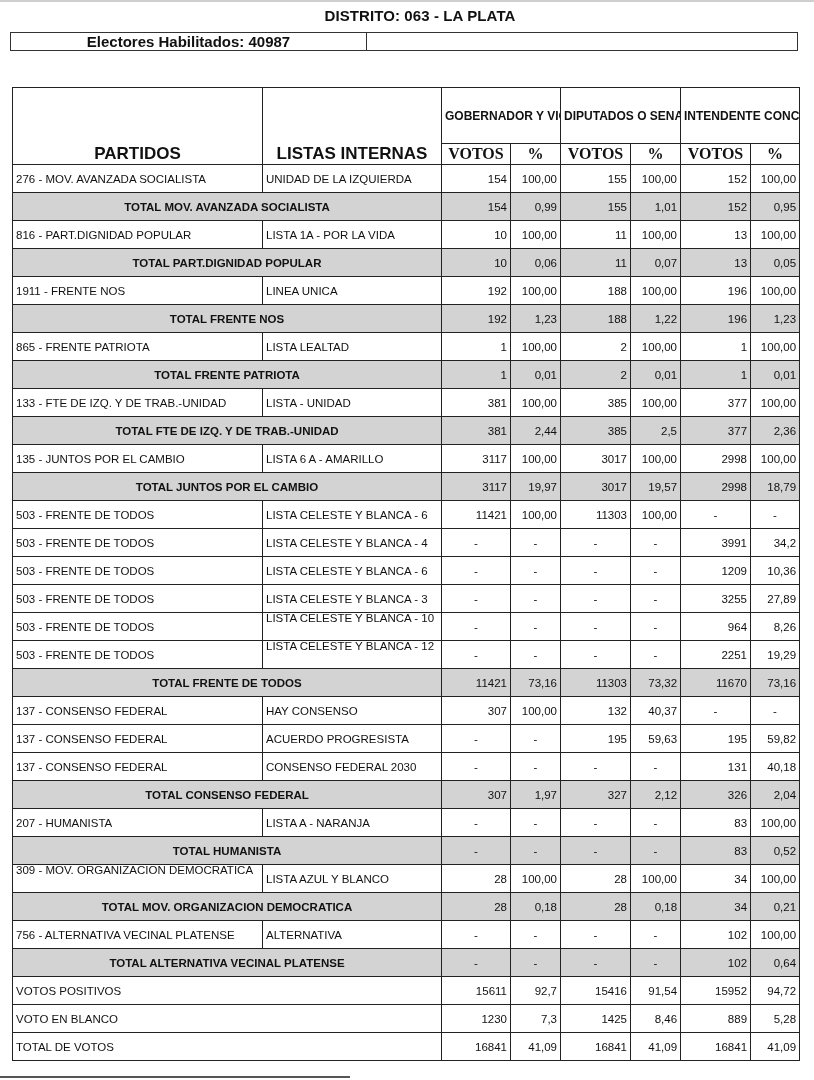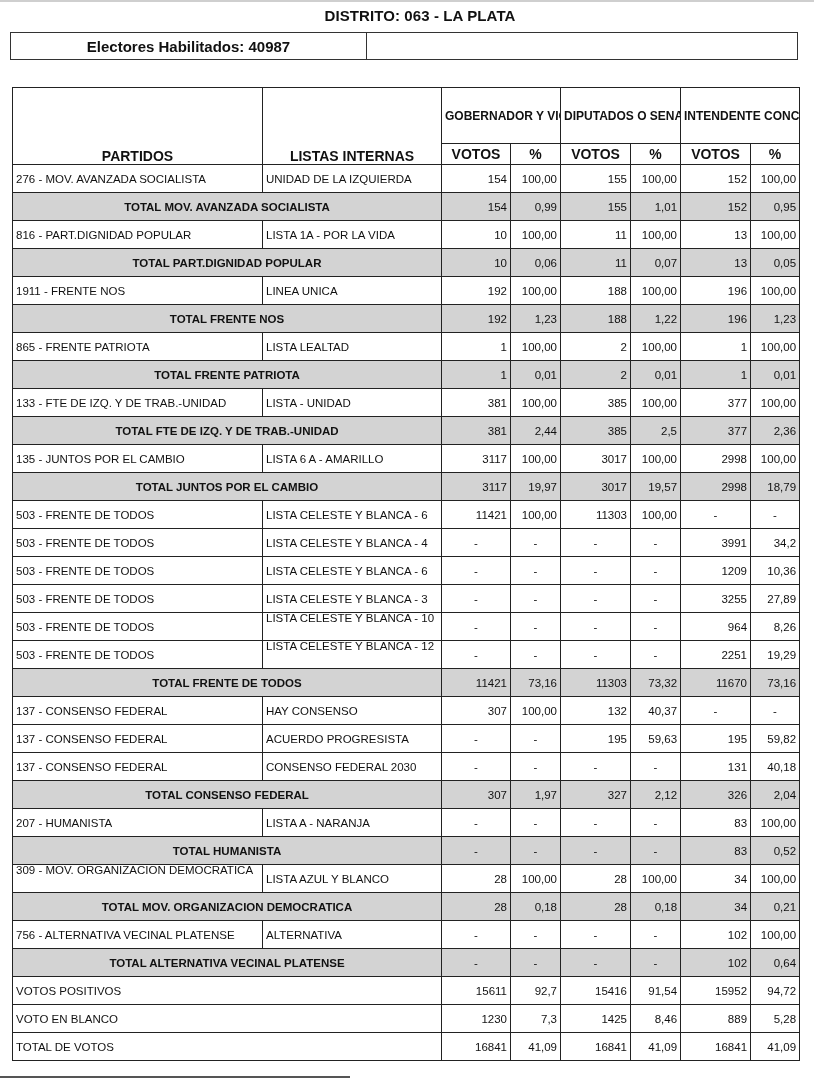--- a/index.html
+++ b/index.html
@@ -1,35 +1,35 @@
 <!DOCTYPE html>
 <html><head>
 <meta charset="utf-8">
 <style>
   html, body { margin:0; padding:0; background:#ffffff; }
   body { width:814px; height:1080px; position:relative; overflow:hidden;
          font-family:"Liberation Sans", sans-serif; color:#111; }
   .topline { position:absolute; left:0; top:0; width:814px; height:2px; background:#cfcfcf; }
   .title { position:absolute; left:0; top:7px; width:840px; text-align:center;
            font-weight:bold; font-size:15px; letter-spacing:0.1px; }
-  .summary { position:absolute; left:10px; top:32px; width:788px; height:28px;
+  .summary { position:absolute; left:10px; top:32px; width:788px; height:19px;
              border:1.5px solid #333; display:flex; box-sizing:border-box; }
   .summary .cell { display:flex; align-items:center; justify-content:center;
                    font-weight:bold; font-size:15px; }
   .summary .left { width:355px; border-right:1.5px solid #333; }
   .summary .right { flex:1; }
   table.res { position:absolute; left:12px; top:87px; border-collapse:collapse;
               table-layout:fixed; width:787px; font-size:11.5px; }
   table.res td, table.res th { border:1px solid #222; padding:0 3px; overflow:hidden;
               white-space:nowrap; }
   table.res { border:1.5px solid #333; }
   th { font-weight:bold; text-align:center; vertical-align:middle; }
   th.big { font-size:12px; line-height:12px; }
-  th.sub { font-size:14px; height:20px; }
-  th.hdr-main { vertical-align:bottom; padding-bottom:4px; font-size:14px; }
+  th.sub { font-size:16px; height:20px;font-family:Liberation Serif, serif; }
+  th.hdr-main { vertical-align:bottom; padding-bottom:4px; font-size:17px; }
   td { height:27px; vertical-align:middle; }
   td.num { text-align:right; padding-right:2px; }
   td.dash { text-align:center; }
   tr.total td { background:#d3d3d3; }
   td.totlabel { text-align:center;font-weight:bold; }
   td.wrap { white-space:normal; line-height:11px; vertical-align:top; padding-top:3px; }
   .bottomline { position:absolute; left:0; top:1076px; width:350px; height:1.5px; background:#555; }
 </style>
 </head>
 <body>

